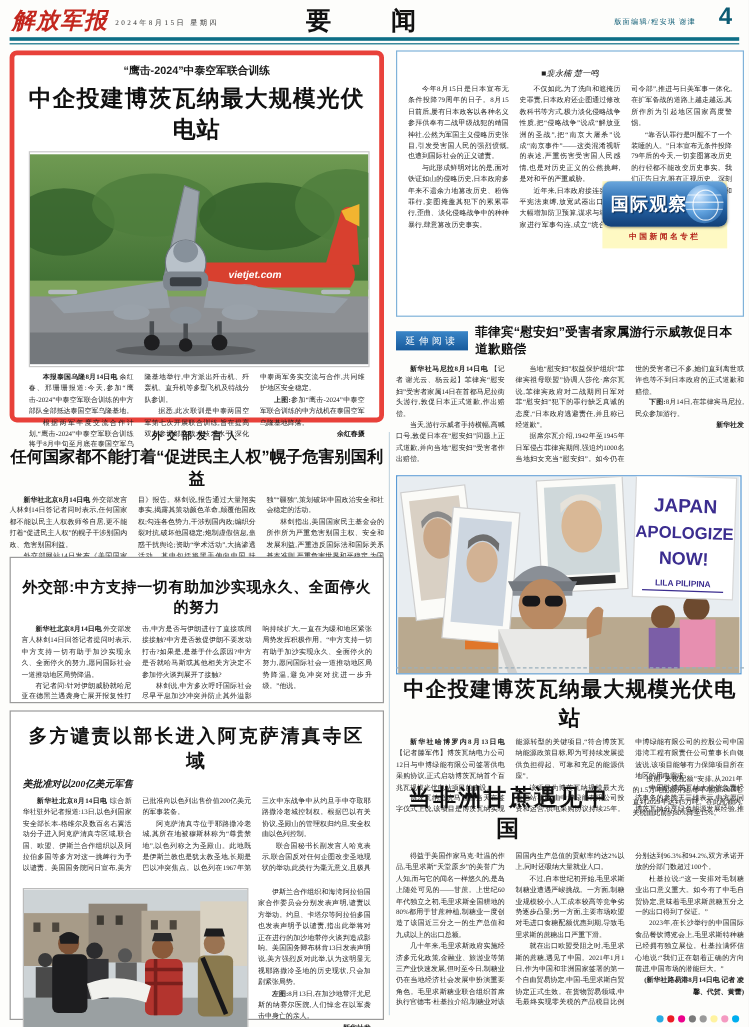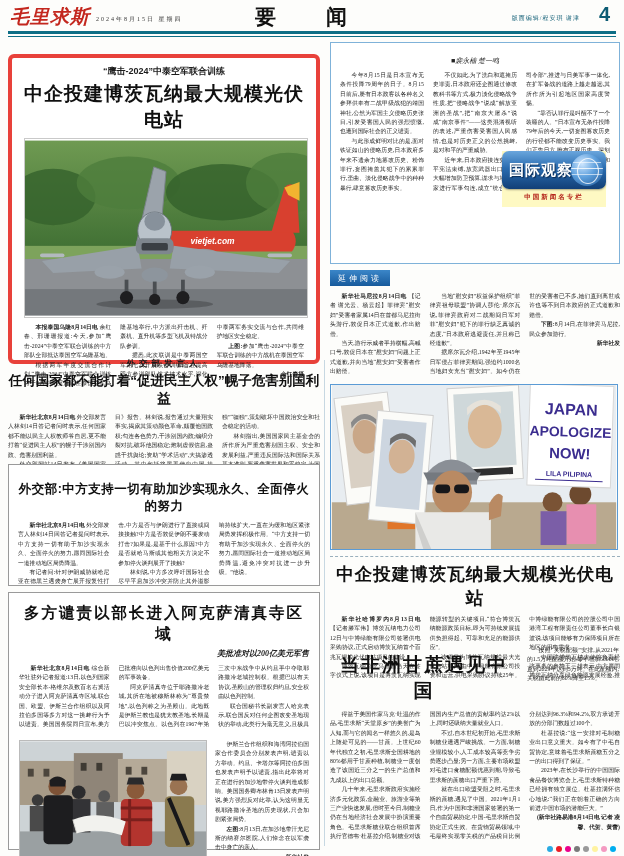--- a/index.html
+++ b/index.html
@@ -20,21 +20,21 @@
   
   .col3{column-count:3;column-gap:9px;text-align:justify;font-size:5.8px;line-height:1.62;overflow:hidden;}
   .col3 p,.smalltxt p{margin:0;text-indent:2em;}
   .smalltxt{text-align:justify;font-size:5.8px;line-height:1.62;overflow:hidden;}
   .dl{font-weight:bold;}
   .pic-credit{text-align:right;font-weight:bold;text-indent:0 !important;}
   .eyebrow{text-align:center;font-weight:bold;font-family:"Liberation Sans","DejaVu Sans",sans-serif;}
   .headline{text-align:center;font-weight:bold;font-family:"Liberation Sans","DejaVu Sans",sans-serif;color:#101010;}
   
   .leadbox{position:absolute;left:8px;top:42px;width:312px;height:310px;border:4px solid #e8413a;
-           border-radius:6px;background:#fff;box-sizing:border-box;padding:5px 12px;margin-top:12px;}
+           border-radius:6px;background:#fff;box-sizing:border-box;padding:5px 12px;}
   .lead-eyebrow{font-size:9px;margin-top:2px;}
   .lead-headline{font-size:19px;letter-spacing:1px;margin-top:3px;}
   .lead-photo{width:282px;height:178px;margin:5px auto 0;display:block;border:1px solid #c9c9c9;}
   .lead-cap{height:66px;margin-top:5px;}
   
   .opbox{position:absolute;left:330px;top:42px;width:290px;height:222px;border:1px solid #7fb2d9;
          box-sizing:border-box;background:#fff;padding:6px 9px;}
   .op-title{font-size:22px;letter-spacing:3px;margin-top:12px;}
   .op-byline{text-align:center;font-size:7px;margin:7px 0 5px;color:#222;font-style:italic;}
   .op-body{height:138px;position:relative;}
@@ -74,37 +74,37 @@
   .mfa-eyebrow{font-size:8.5px;letter-spacing:4px;}
   .mfa-headline{font-size:13.5px;margin-top:2px;}
   .mfa-body{height:70px;margin-top:5px;}
   .cfbox{position:absolute;left:8px;top:464px;width:312px;height:122px;border:1px solid #9a9a9a;
         box-sizing:border-box;background:#fff;padding:4px 9px;}
   .cf-headline{font-size:12.5px;margin-top:12px;letter-spacing:.5px;}
   .cf-body{height:72px;margin-top:6px;}
   .aqbox{position:absolute;left:8px;top:592px;width:312px;height:258px;border:1px solid #9a9a9a;
         box-sizing:border-box;background:#fff;padding:6px 10px;}
   .aq-headline{font-size:15.5px;letter-spacing:2px;margin-top:4px;}
-  .aq-subhead{text-align:right;font-size:8px;font-weight:bold;font-style:italic;margin-top:3px;color:#222;}
+  .aq-subhead{text-align:left;font-size:8px;font-weight:bold;font-style:italic;margin-top:3px;color:#222;}
   .aq-body{height:72px;margin-top:5px;}
   .aq-row{display:flex;gap:8px;margin-top:4px;}
   .aq-photo{width:188px;height:128px;border:1px solid #bbb;box-sizing:border-box;flex:0 0 auto;}
   .aq-side{width:94px;height:146px;overflow:hidden;}
   .dots{display:flex;gap:3px;justify-content:center;margin-top:4px;}
   .dots .dot{width:6px;height:6px;border-radius:50%;display:inline-block;}
   .dots-right{position:absolute;right:4px;bottom:0;}
   .vrule{position:absolute;left:324px;top:360px;width:1px;height:486px;background:#c7d8e2;}
 </style>
 </head>
 <body>
 
 <div class="page">
 
   <div class="hdr">
-    <div class="masthead">毛里求斯</div>
+    <div class="masthead">解放军报</div>
     <div class="hdr-date">2024年8月15日 星期四</div>
     <div class="hdr-section">要 闻</div>
     <div class="hdr-editor">版面编辑/程安琪 谢津</div>
     <div class="hdr-page">4</div>
     <div class="hdr-rule"></div>
     <div class="hdr-rule2"></div>
   </div>
 
   <div class="vrule"></div>
 
@@ -184,20 +184,21 @@
           <span class="badge-globe"></span>
         </div>
         <div class="badge-sub">中国新闻名专栏</div>
       </div>
     </div>
   </div>
 
   <div class="ext">
     <div class="ext-row">
       <div class="ext-label">延伸阅读</div>
+      <div class="headline ext-headline">菲律宾“慰安妇”受害者家属游行示威敦促日本道歉赔偿</div>
     </div>
     <div class="col3 ext-body">
       <p><b class="dl">新华社马尼拉8月14日电</b> <span>【记者 谢光云、杨云起】菲律宾“慰安妇”受害者家属14日在首都马尼拉街头游行,敦促日本正式道歉,作出赔偿。</span></p>
       <p>当天,游行示威者手持横幅,高喊口号,敦促日本在“慰安妇”问题上正式道歉,并向当地“慰安妇”受害者作出赔偿。</p>
       <p>当地“慰安妇”权益保护组织“菲律宾祖母联盟”协调人莎伦·席尔瓦说,菲律宾政府对二战期间日军对菲“慰安妇”犯下的罪行缺乏真诚的态度,“日本政府逃避责任,并且称已经道歉”。</p>
       <p>据席尔瓦介绍,1942年至1945年日军侵占菲律宾期间,强迫约1000名当地妇女充当“慰安妇”。如今仍在世的受害者已不多,她们直到离世或许也等不到日本政府的正式道歉和赔偿。</p>
       <p><b class="dl">下图:</b><span>8月14日,在菲律宾马尼拉,民众参加游行。</span></p>
       <p class="pic-credit">新华社发</p>
     </div>
 

